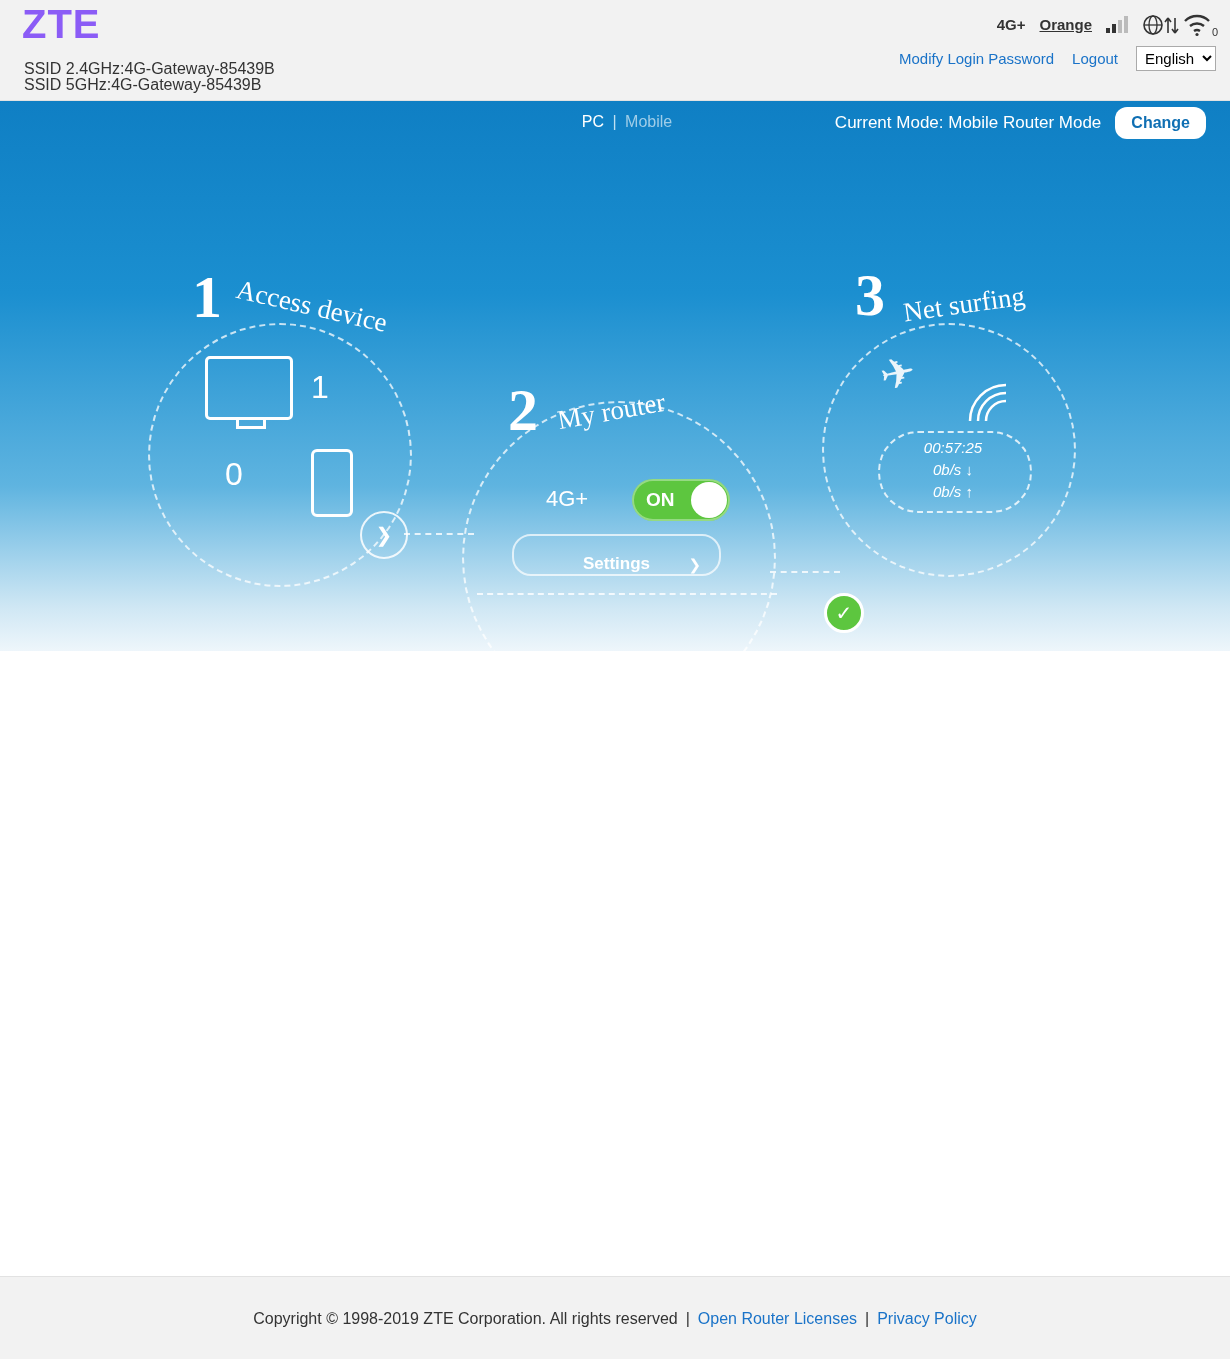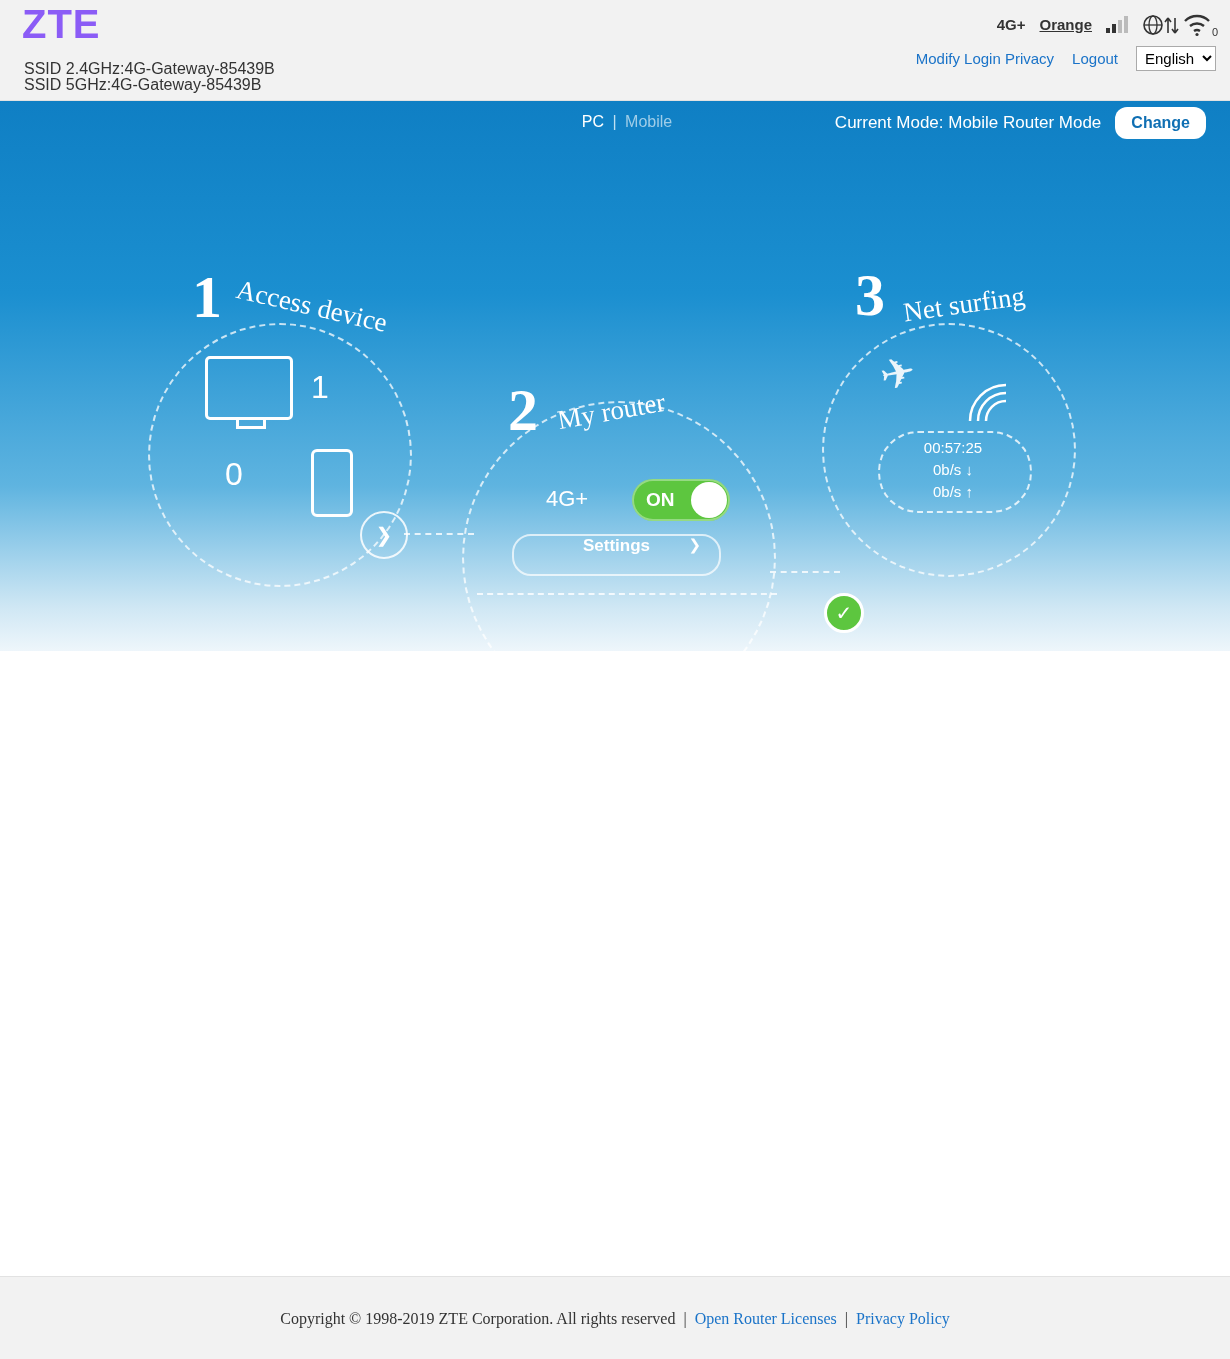--- a/index.html
+++ b/index.html
@@ -116,40 +116,40 @@
     position:absolute;left:632px;top:378px;width:98px;height:42px;border-radius:21px;
     background:#5dc63f;display:flex;align-items:center;cursor:pointer;
     box-shadow:inset 0 0 0 2px rgba(255,255,255,.35);
   }
   .toggle span{color:#fff;font-size:19px;font-weight:bold;margin-left:14px;}
   .toggle i{
     position:absolute;right:3px;top:3px;width:36px;height:36px;border-radius:50%;background:#fff;
   }
   .settings-btn{
     position:absolute;width:205px;height:38px;border-radius:19px;
-    border:2px solid rgba(255,255,255,.7);display:flex;align-items:flex-start;
+    border:2px solid rgba(255,255,255,.7);display:flex;align-items:flex-end;
     justify-content:center;color:#fff;font-size:17px;font-weight:bold;cursor:pointer;
   }
   .settings-btn .chev{position:absolute;right:18px;font-size:15px;font-weight:normal;}
   .sb1{left:512px;top:433px;}
   .divline{
     position:absolute;left:477px;top:492px;width:300px;border-top:2px dashed rgba(255,255,255,.8);
   }
   .wifi-label{
     position:absolute;left:0;top:505px;width:1230px;text-align:center;
     color:#fff;font-size:32px;letter-spacing:1px;
   }
   .wifi-label span{display:inline-block;margin-left:-16px;}
   .cloud{
     position:absolute;left:878px;top:330px;width:150px;height:78px;
     border:2px dashed rgba(255,255,255,.8);border-radius:40px;
   }
   .cloudtext{
     position:absolute;left:878px;top:336px;width:150px;text-align:center;
-    color:#fff;font-size:15px;line-height:22px;
+    color:#fff;font-size:15px;line-height:22px;font-style:italic;
   }
   .plane{
     position:absolute;left:880px;top:248px;color:#fff;font-size:42px;
     transform:rotate(-12deg);opacity:.9;
   }
   .wifi-arc{position:absolute;left:960px;top:260px;}
   .check{
     position:absolute;left:824px;top:492px;width:34px;height:34px;border-radius:50%;
     background:#5dc63f;color:#fff;font-size:20px;display:flex;align-items:center;justify-content:center;
     border:3px solid #fff;
@@ -169,21 +169,21 @@
   .tag-basic{left:858px;top:702px;}
   .callout{
     position:absolute;left:402px;top:673px;width:437px;height:52px;background:#fff;
     border:3px solid #000;display:flex;align-items:center;justify-content:center;
     font-size:25px;color:#000;font-family:"DejaVu Sans",sans-serif;
   }
   
   .footer{
     position:absolute;left:0;top:1276px;width:1230px;height:83px;background:#f2f2f2;
     border-top:1px solid #e2e2e2;display:flex;align-items:center;justify-content:center;
-    font-size:16px;color:#333;gap:8px;font-family:Liberation Serif, serif;
+    font-size:16px;color:#333;gap:8px;
   }
   .footer a{color:#1a73c8;text-decoration:none;}
 </style>
 </head>
 <body>
 
 <div class="topbar">
   <div class="logo">ZTE</div>
   <div class="ssid ssid1">SSID 2.4GHz:4G-Gateway-85439B</div>
   <div class="ssid ssid2">SSID 5GHz:4G-Gateway-85439B</div>
@@ -211,21 +211,21 @@
         <path d="M3 9 A17 17 0 0 1 27 9" fill="none" stroke="#333" stroke-width="2.4"></path>
         <path d="M8 14 A11 11 0 0 1 22 14" fill="none" stroke="#333" stroke-width="2.4"></path>
         <path d="M12 19 A5.5 5.5 0 0 1 18 19" fill="none" stroke="#333" stroke-width="2.4"></path>
         <circle cx="15" cy="22.5" r="1.6" fill="#333"></circle>
         <text x="30" y="24" font-size="11" fill="#333" font-family="Liberation Sans">0</text>
       </svg>
     </span>
   </div>
 
   <div class="links-row">
-    <a href="#">Modify Login Privacy</a>
+    <a href="#">Modify Login Password</a>
     <a href="#">Logout</a>
     <select class="lang">
       <option>English</option>
     </select>
   </div>
 </div>
 
 <div class="hero">
   <div class="hero-top">
     <div class="pcmobile">

